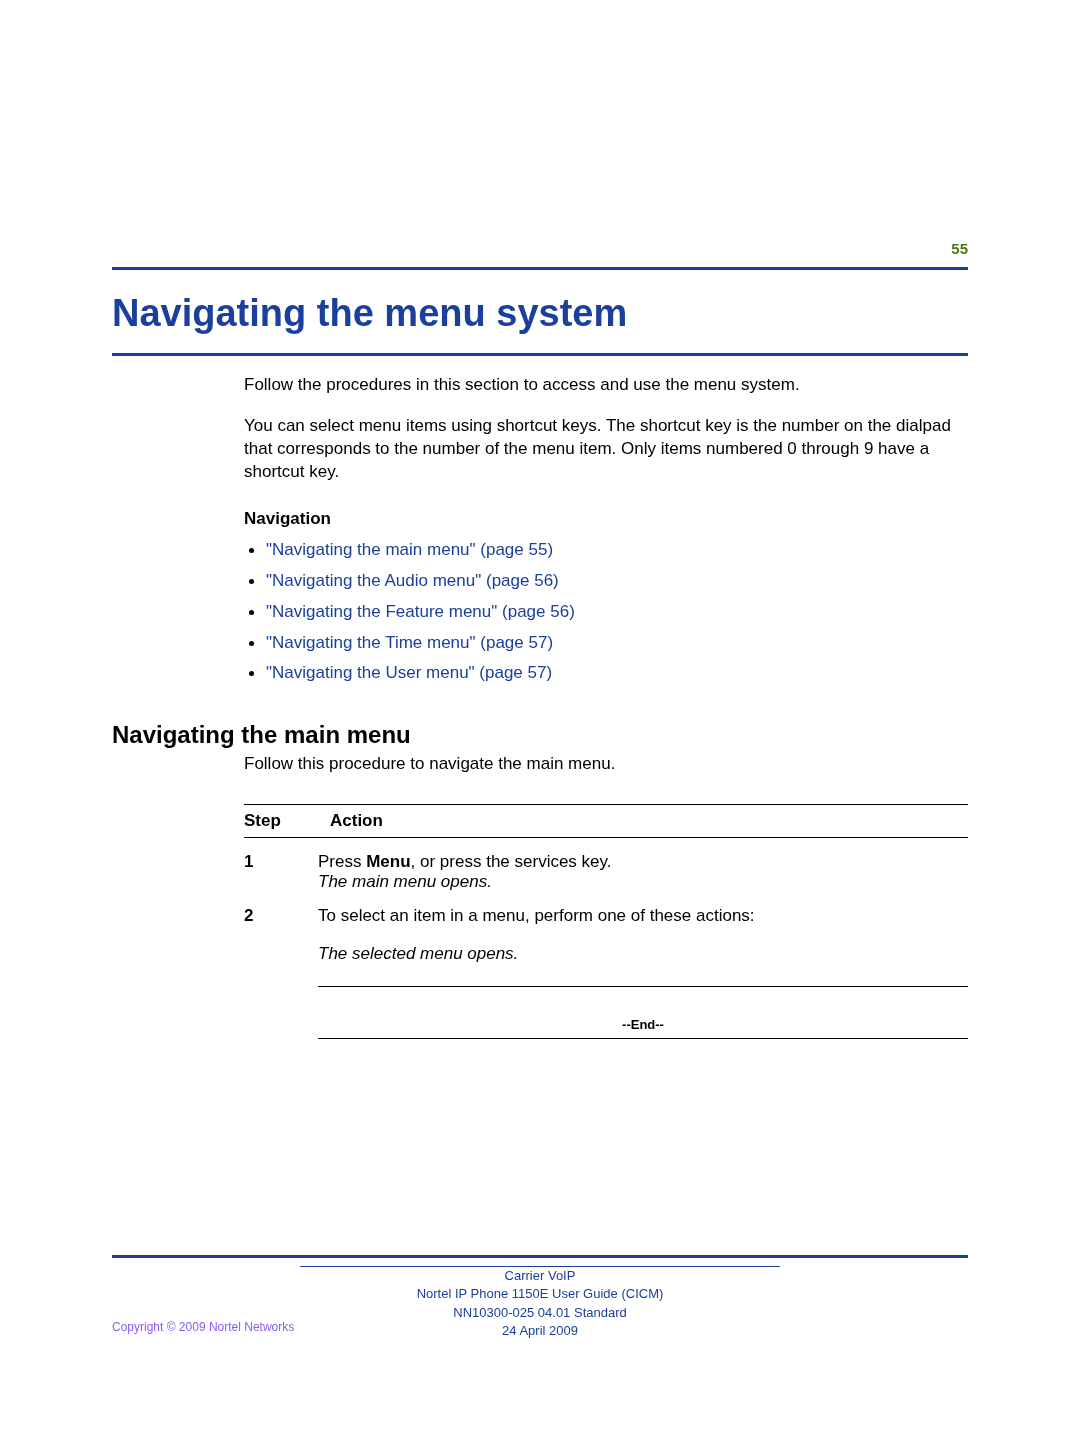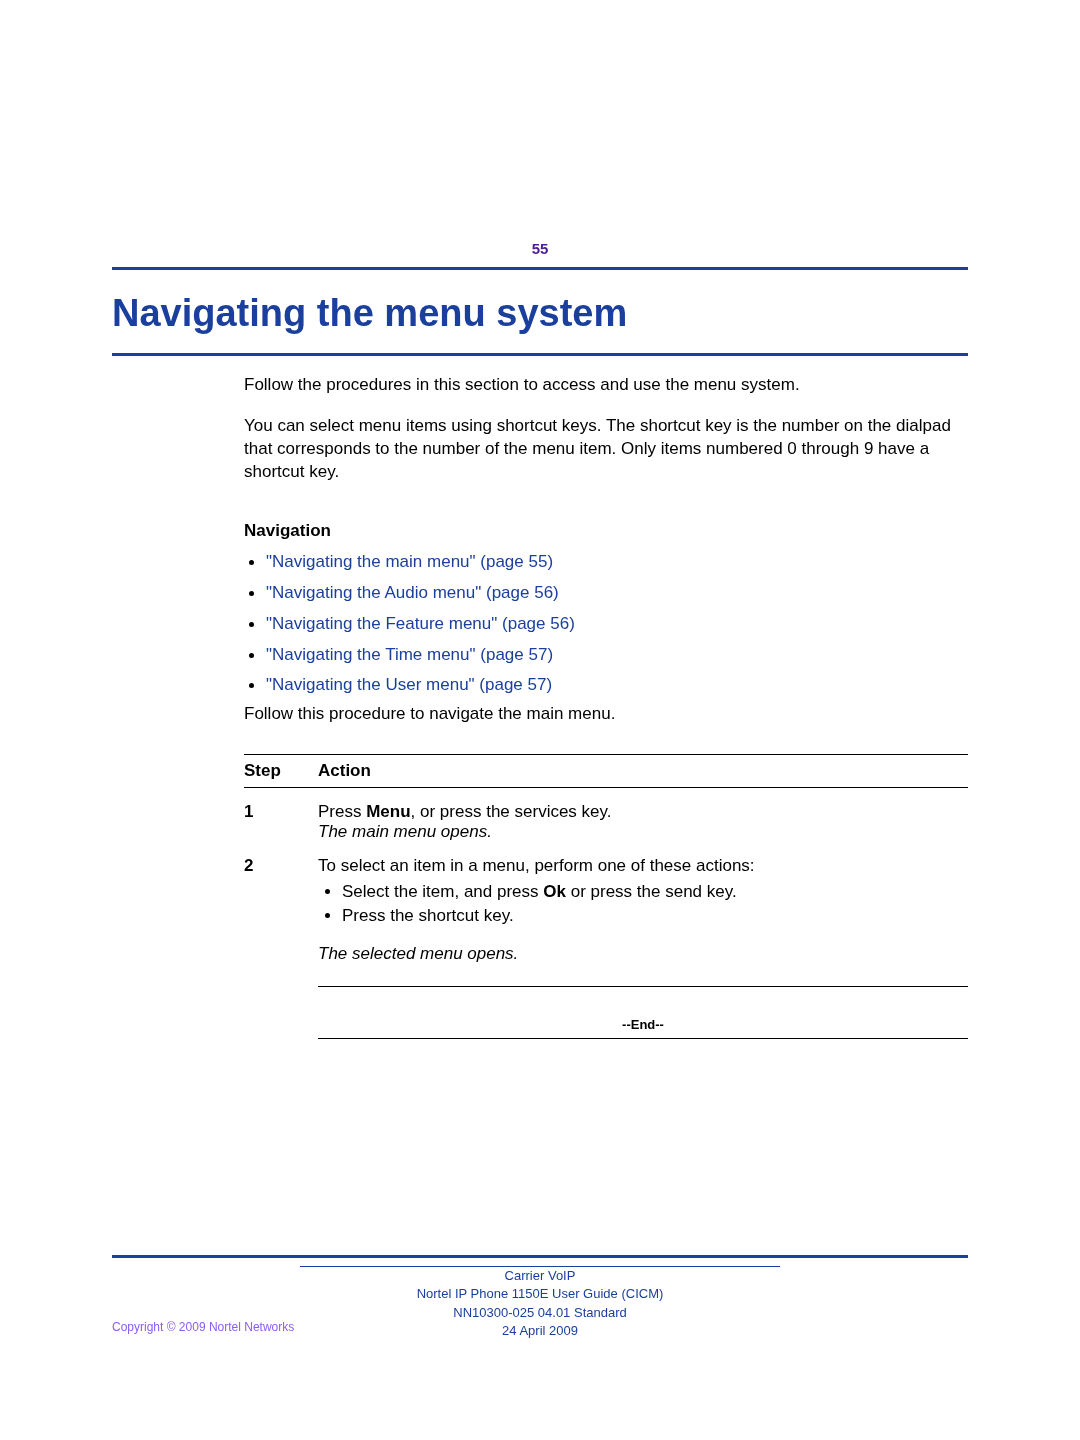--- a/index.html
+++ b/index.html
@@ -8,22 +8,22 @@
     font-family: Arial, Helvetica, sans-serif;
     background: #fff;
     width: 1080px;
     height: 1440px;
     position: relative;
   }
   .page {
     padding: 240px 112px 0 112px;
   }
   .page-number {
-    text-align: center;
-    color: #4c1d95;
+    text-align: right;
+    color: #4d7c0f;
     font-weight: bold;
     font-size: 15px;
     margin-bottom: 10px;
   }
   .rule-thick {
     border: none;
     border-top: 3px solid #1a3f9c;
     margin: 0;
   }
   .rule-thin-short {
@@ -42,21 +42,21 @@
     margin-left: 132px;
     font-size: 17px;
     color: #000;
     line-height: 1.35;
   }
   .para {
     margin: 18px 0;
   }
   .nav-label {
     font-weight: bold;
-    margin-top: 36px;
+    margin-top: 24px;
   }
   ul.nav-list {
     margin: 6px 0 0 0;
     padding-left: 22px;
   }
   ul.nav-list li {
     color: #1a3f9c;
     margin: 6px 0;
     font-size: 17px;
     list-style: disc;
@@ -76,20 +76,21 @@
     margin-top: 28px;
   }
   .tbl-rule-top {
     border-top: 1.5px solid #000;
     margin: 0;
   }
   .tbl-header {
     display: flex;
     border-bottom: 1.5px solid #000;
     padding: 6px 0;
+    gap: 12px;
   }
   .col-step {
     width: 74px;
     font-weight: bold;
     font-size: 17px;
   }
   .col-action-h {
     font-weight: bold;
     font-size: 17px;
   }
@@ -179,20 +180,21 @@
     <div class="nav-label">Navigation</div>
     <ul class="nav-list">
       <li><span>"Navigating the main menu" (page 55)</span></li>
       <li><span>"Navigating the Audio menu" (page 56)</span></li>
       <li><span>"Navigating the Feature menu" (page 56)</span></li>
       <li><span>"Navigating the Time menu" (page 57)</span></li>
       <li><span>"Navigating the User menu" (page 57)</span></li>
     </ul>
   </div>
 
+  <h2 class="section">Navigating the main menu</h2>
   <div class="body-indent" style="margin-top:2px;">
     <span>Follow this procedure to navigate the main menu.</span>
   </div>
 
   <div class="table-wrap">
     <div class="tbl-rule-top"></div>
     <div class="tbl-header">
       <div class="col-step">Step</div>
       <div class="col-action-h">Action</div>
     </div>
@@ -202,24 +204,20 @@
       <div class="step-body">
         <span>Press </span><span class="bold">Menu</span><span>, or press the services key.</span><br>
         <span class="italic">The main menu opens.</span>
       </div>
     </div>
 
     <div class="step-row">
       <div class="step-no">2</div>
       <div class="step-body">
         <span>To select an item in a menu, perform one of these actions:</span>
-        <ul>
-          <li><span>Select the item, and press </span><span class="bold">Ok</span><span> or press the send key.</span></li>
-          <li><span>Press the shortcut key.</span></li>
-        </ul>
         <div class="italic" style="margin-top:18px;font-style:italic;">The selected menu opens.</div>
       </div>
     </div>
 
     <div class="end-wrap">
       <div class="end-rule"></div>
       <div class="end-label">--End--</div>
       <div class="end-rule"></div>
     </div>
   </div>

